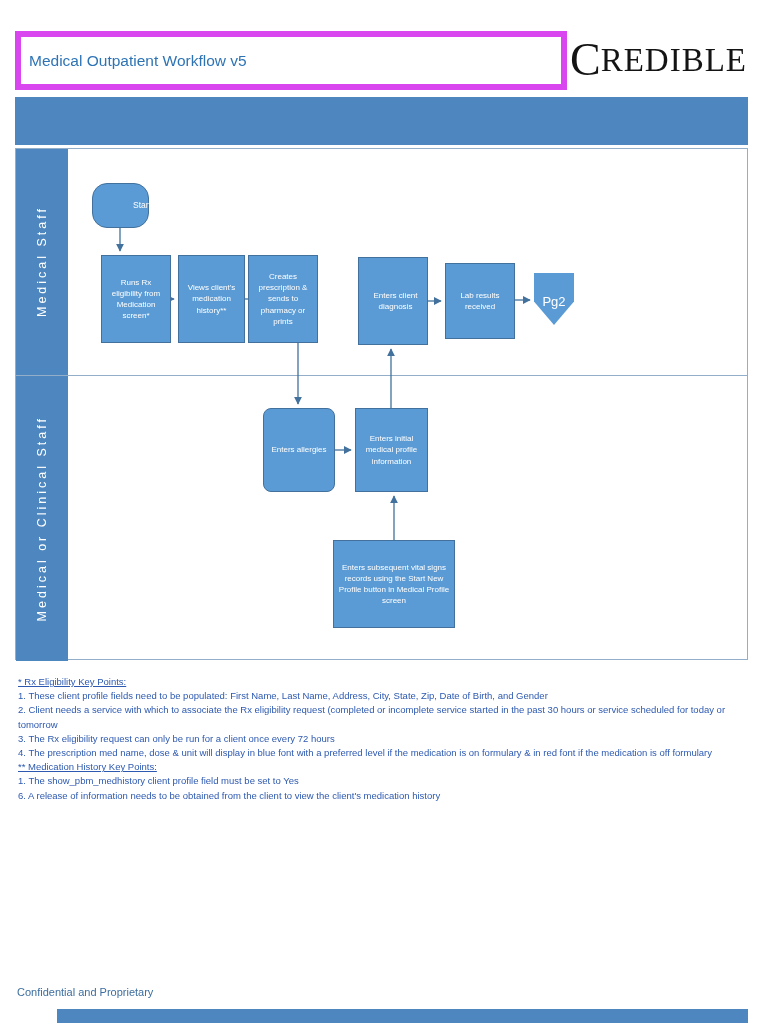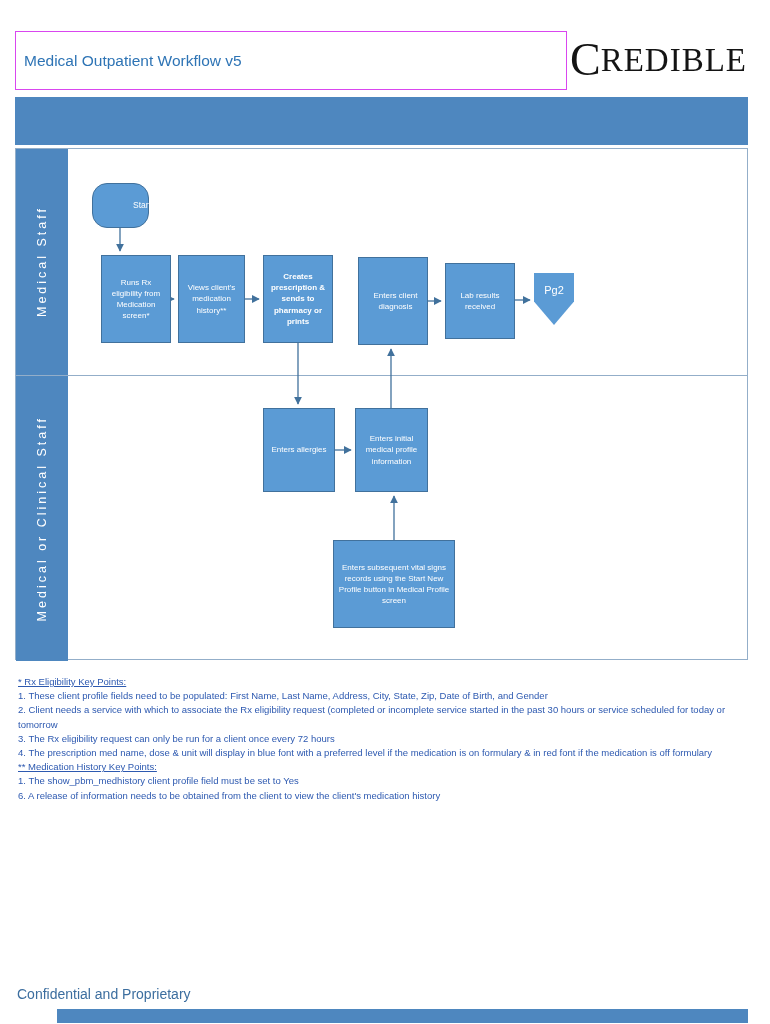--- a/index.html
+++ b/index.html
@@ -2,21 +2,21 @@
 <html><head>
 <meta charset="utf-8">
 <style>
   * { margin:0; padding:0; box-sizing:border-box; }
   html,body { width:770px; height:1024px; }
   body { background:#ffffff; font-family:"Liberation Sans", sans-serif; }
   .page { position:relative; width:770px; height:1024px; background:#ffffff; overflow:hidden; }
 
   
   .title-box { position:absolute; left:15px; top:31px; width:552px; height:59px;
-               border:1px solid #d946ef; display:flex; align-items:center; padding-left:8px; background:#fff; }
+               border:6px solid #d946ef; display:flex; align-items:center; padding-left:8px; background:#fff; }
   .title { color:#2e74b5; font-size:15.5px; }
 
   
   .logo { position:absolute; left:590px; top:30px; width:160px; height:60px;
           display:flex; align-items:center; justify-content:flex-end;
           color:#141414; font-family:"Liberation Serif", serif; }
   .logo-c { font-size:46px; line-height:0.9; }
   .logo-rest { font-size:33px; letter-spacing:1px; line-height:1; }
   .logo-bar { width:7px; height:54px; background:#4e87bf; margin-left:3px; }
 
@@ -34,40 +34,40 @@
   .lane-label { writing-mode:vertical-rl; transform:rotate(180deg); color:#ffffff;
                 font-size:12.5px; letter-spacing:3px; font-weight:500; white-space:nowrap; }
 
   
   .node { position:absolute; background:#5b9bd5; border:1px solid #41719c; color:#ffffff;
           font-size:8px; line-height:1.4; display:flex; align-items:center; justify-content:center;
           text-align:center; padding:3px; }
   .n-start    { left:92px;  top:183px; width:57px;  height:45px; border-radius:15px; font-size:8.5px;padding-left:46px; }
   .n-rx       { left:85px;  top:255px; width:70px;  height:88px;margin-left:16px; }
   .n-views    { left:178px; top:255px; width:67px;  height:88px; }
-  .n-creates  { left:263px; top:255px; width:70px;  height:88px;font-weight:bold; }
+  .n-creates  { left:248px; top:255px; width:70px;  height:88px; }
   .n-diag     { left:358px; top:257px; width:70px;  height:88px;padding-left:8px; }
   .n-lab      { left:445px; top:263px; width:70px;  height:76px; }
-  .n-pg2      { left:534px; top:273px; width:40px;  height:52px; border:none; padding-top:10px;
-                align-items:flex-start; font-size:11px;
+  .n-pg2      { left:534px; top:273px; width:40px;  height:52px; border:none; padding-top:20px;
+                align-items:flex-start; font-size:13px;
                 clip-path:polygon(0 0, 100% 0, 100% 55%, 50% 100%, 0 55%); }
-  .n-allergies{ left:263px; top:408px; width:72px;  height:84px; }
+  .n-allergies{ left:263px; top:408px; width:72px;  height:84px;border-radius:8px; }
   .n-profile  { left:355px; top:408px; width:73px;  height:84px; }
   .n-vitals   { left:333px; top:540px; width:122px; height:88px; }
 
   
   .connectors { position:absolute; left:0; top:0; width:770px; height:1024px; pointer-events:none; }
 
   
   .notes { position:absolute; left:18px; top:675px; width:718px;
            color:#2d59b0; font-size:9.5px; line-height:14.2px; }
   .note-heading { text-decoration:underline; }
 
   
-  .confidential { position:absolute; left:17px; top:986px; color:#3c6e9f; font-size:14px; }
+  .confidential { position:absolute; left:17px; top:986px; color:#3c6e9f; font-size:11px; }
   .bottom-bar { position:absolute; left:57px; top:1009px; width:691px; height:14px; background:#4e87bf; }
 </style>
 </head>
 <body>
 
 <div class="page">
 
   <div class="title-box">
     <span class="title">Medical Outpatient Workflow v5</span>
   </div>

